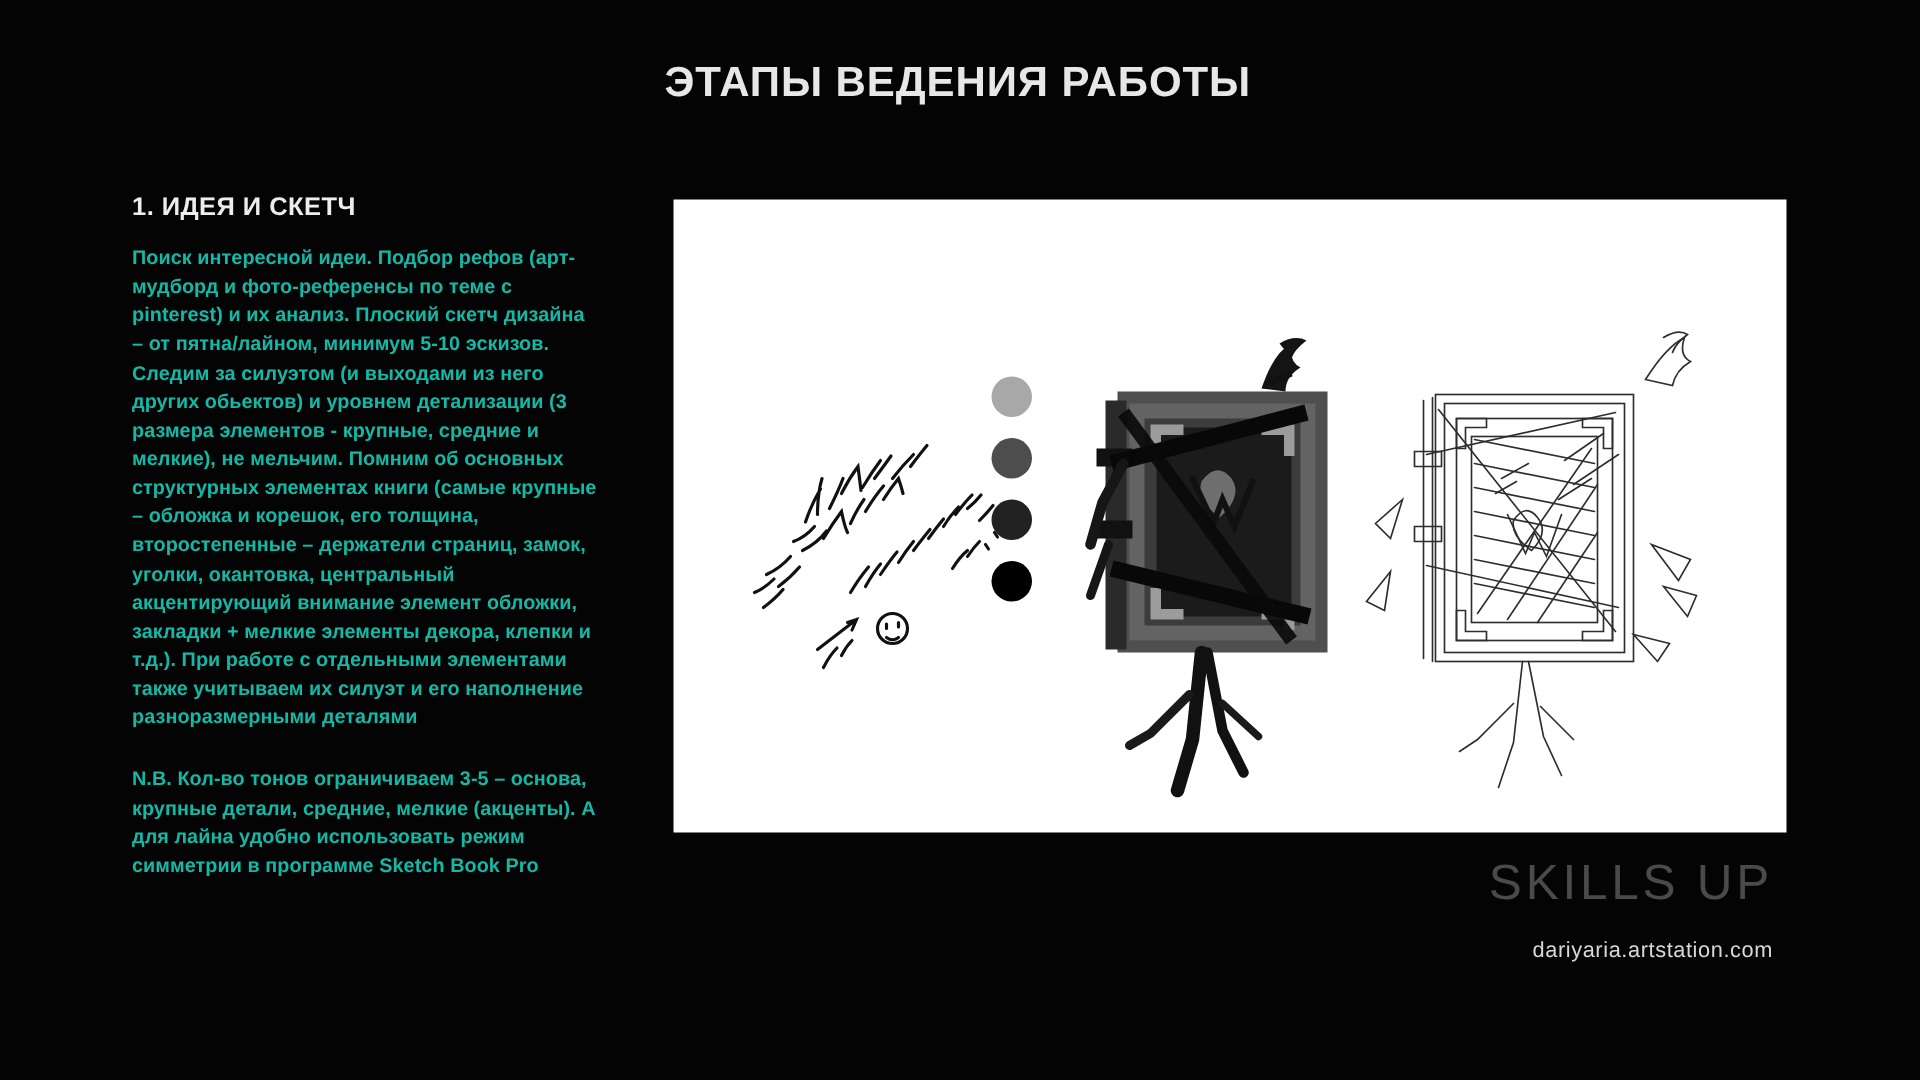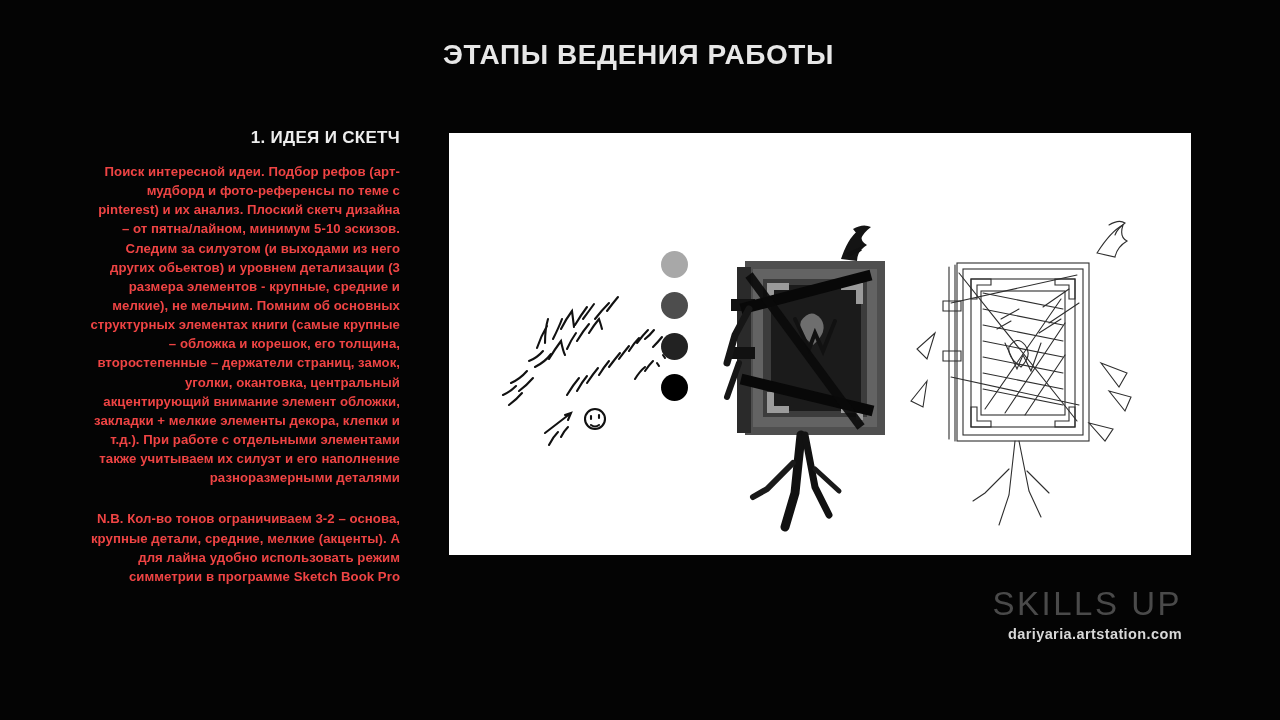--- a/index.html
+++ b/index.html
@@ -34,34 +34,33 @@
     line-height: 1.1;
     white-space: nowrap;
   }
 
   
   .left-col {
     position: absolute;
     left: 88px;
     top: 128px;
     width: 312px;
-    text-align: right;
   }
   .section-heading {
     font-size: 17px;
     font-weight: bold;
     color: #ededed;
     letter-spacing: 0.3px;
     margin-bottom: 14px;
   }
   .body-text {
     font-size: 13.2px;
     font-weight: bold;
     line-height: 1.45;
-    color: #ef4444;
+    color: #14b8a6;
     letter-spacing: 0.05px;
     margin: 0 0 18px 0;
     white-space: pre-wrap;
   }
   .body-text.nb {
     margin-top: 22px;
   }
 
   
   .image-panel {
@@ -107,38 +106,38 @@
     text-align: right;
   }
   .brand-name {
     font-size: 33px;
     font-weight: normal;
     letter-spacing: 2.5px;
     color: #4a4a4a;
     line-height: 1;
   }
   .brand-url {
-    margin-top: 6px;
+    margin-top: 22px;
     font-size: 14.5px;
-    font-weight: bold;
+    font-weight: normal;
     letter-spacing: 0.4px;
     color: #d8d8d8;
   }
 </style>
 </head>
 <body>
 
 <div class="slide">
 
   <div class="slide-title">ЭТАПЫ ВЕДЕНИЯ РАБОТЫ</div>
 
   <div class="left-col">
     <div class="section-heading">1. ИДЕЯ И СКЕТЧ</div>
     <p class="body-text">Поиск интересной идеи. Подбор рефов (арт-мудборд и фото-референсы по теме с pinterest) и их анализ. Плоский скетч дизайна – от пятна/лайном, минимум 5-10 эскизов. Следим за силуэтом (и выходами из него других обьектов) и уровнем детализации (3 размера элементов - крупные, средние и мелкие), не мельчим. Помним об основных структурных элементах книги (самые крупные – обложка и корешок, его толщина, второстепенные – держатели страниц, замок, уголки, окантовка, центральный акцентирующий внимание элемент обложки, закладки + мелкие элементы декора, клепки и т.д.). При работе с отдельными элементами также учитываем их силуэт и его наполнение разноразмерными деталями</p>
-    <p class="body-text nb">N.B. Кол-во тонов ограничиваем 3-2 – основа, крупные детали, средние, мелкие (акценты). А для лайна удобно использовать режим симметрии в программе Sketch Book Pro</p>
+    <p class="body-text nb">N.B. Кол-во тонов ограничиваем 3-5 – основа, крупные детали, средние, мелкие (акценты). А для лайна удобно использовать режим симметрии в программе Sketch Book Pro</p>
   </div>
 
   <div class="image-panel">
     <div class="panel-inner">
 
       <svg class="sketch-svg" viewBox="0 0 742 422">
 
         <g stroke="#111" fill="none" stroke-width="2.1" stroke-linecap="round">
           <path d="M88 215 q4 -12 10 -22 M96 210 q0 -14 3 -24 M104 206 q6 -12 9 -20"></path>
           <path d="M112 196 q5 -10 11 -18 l2 16 M126 192 q6 -10 12 -18 M134 186 q6 -8 11 -15"></path>

